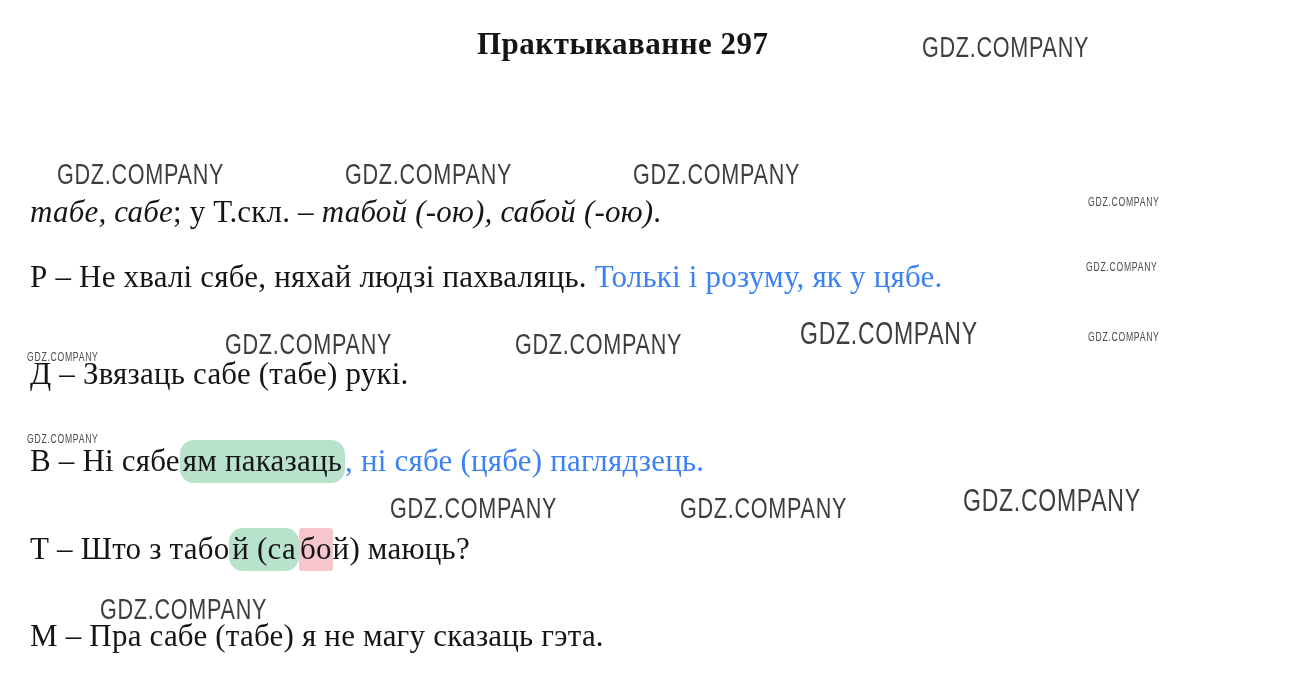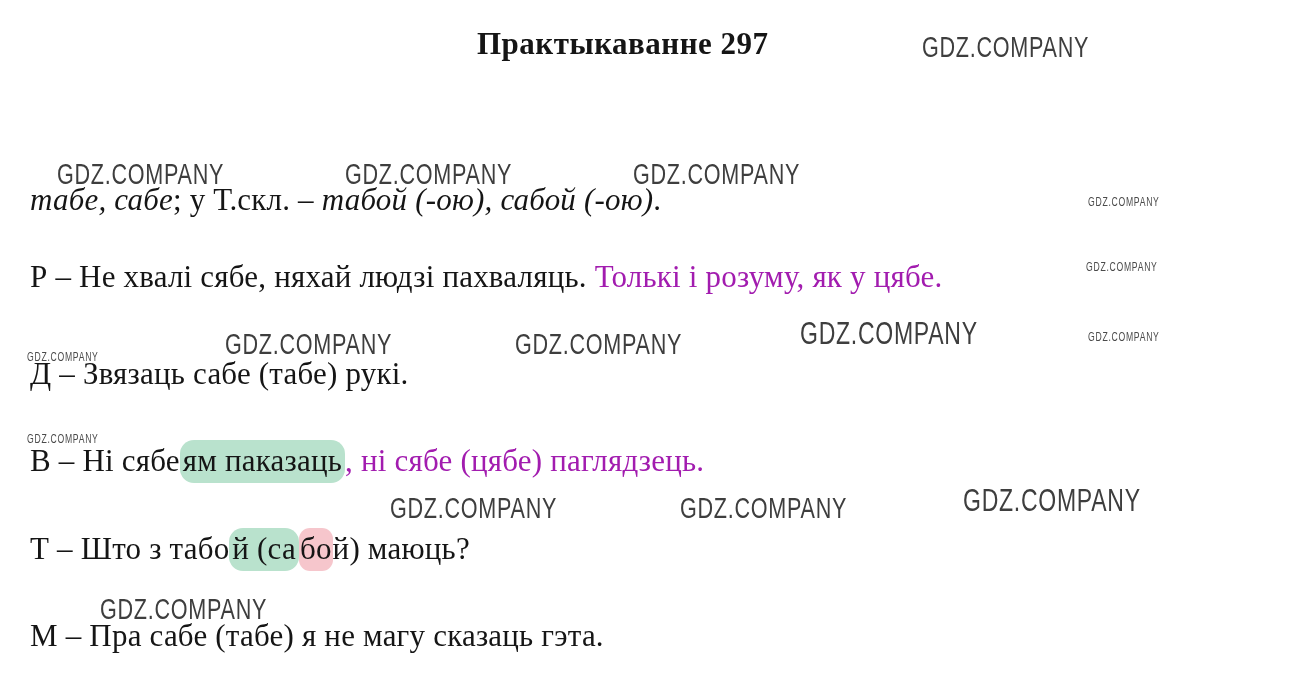--- a/index.html
+++ b/index.html
@@ -26,30 +26,30 @@
     white-space: nowrap;
   }
   .line {
     position: absolute;
     left: 30px;
     font-size: 31px;
     white-space: nowrap;
     letter-spacing: 0.2px;
   }
   .it { font-style: italic; }
-  .faded { color: #a21caf; }
+  .faded { color: #3b82f6; }
   .hl-green {
     background: var(--hl-green, #b9e2cd);
     padding: 3px 3px 5px 3px;
     border-radius: 14px;
   }
   .hl-pink {
     background: var(--hl-pink, #f6c6cc);
     padding: 3px 1px 5px 1px;
-    border-radius: 11px;
+    border-radius: 3px;
   }
   .wm {
     position: absolute;
     font-family: "Liberation Sans", "DejaVu Sans", sans-serif;
     font-weight: 400;
     color: #3e3e3e;
     transform: scaleX(0.72);
     transform-origin: 0 50%;
     letter-spacing: 1px;
     white-space: nowrap;
@@ -76,21 +76,21 @@
   <span class="wm wm-lg" style="left:800px; top:315px;">GDZ.COMPANY</span>
   <span class="wm wm-sm" style="left:1088px;top:330px;">GDZ.COMPANY</span>
   <span class="wm wm-sm" style="left:27px;  top:350px;">GDZ.COMPANY</span>
   <span class="wm wm-sm" style="left:27px;  top:432px;">GDZ.COMPANY</span>
   <span class="wm wm-std" style="left:390px; top:491px;">GDZ.COMPANY</span>
   <span class="wm wm-std" style="left:680px; top:491px;">GDZ.COMPANY</span>
   <span class="wm wm-lg" style="left:963px; top:482px;">GDZ.COMPANY</span>
   <span class="wm wm-std" style="left:100px; top:592px;">GDZ.COMPANY</span>
 
 
-  <div class="line" style="top:182px;font-family:Liberation Serif, serif;">
+  <div class="line" style="top:194px;font-family:Liberation Serif, serif;">
     <span class="it">табе, сабе</span><span>; у Т.скл. – </span><span class="it">табой (-ою), сабой (-ою)</span><span>.</span>
   </div>
 
   <div class="line" style="top:259px;">
     <span>Р – Не хвалі сябе, няхай людзі пахваляць. </span><span class="faded">Толькі і розуму, як у цябе.</span>
   </div>
 
   <div class="line" style="top:356px;">Д – Звязаць сабе (табе) рукі.</div>
 
   <div class="line" style="top:443px;">

